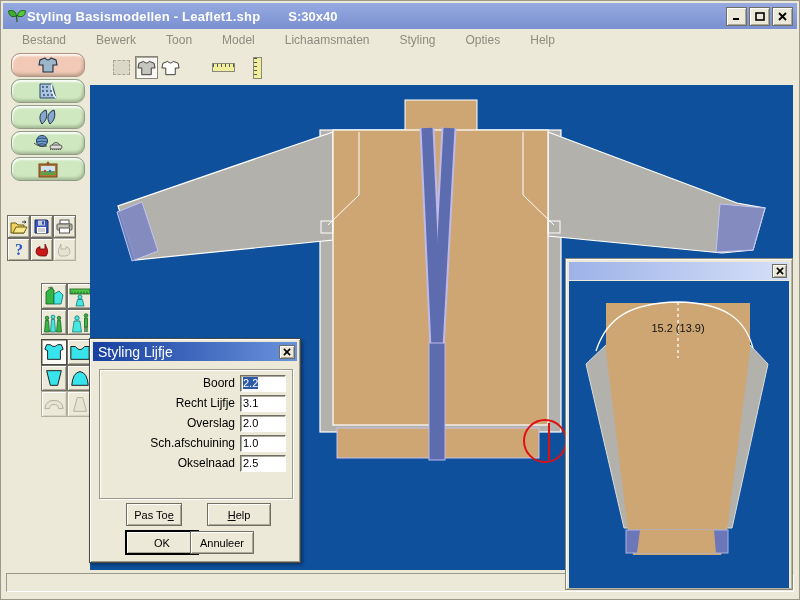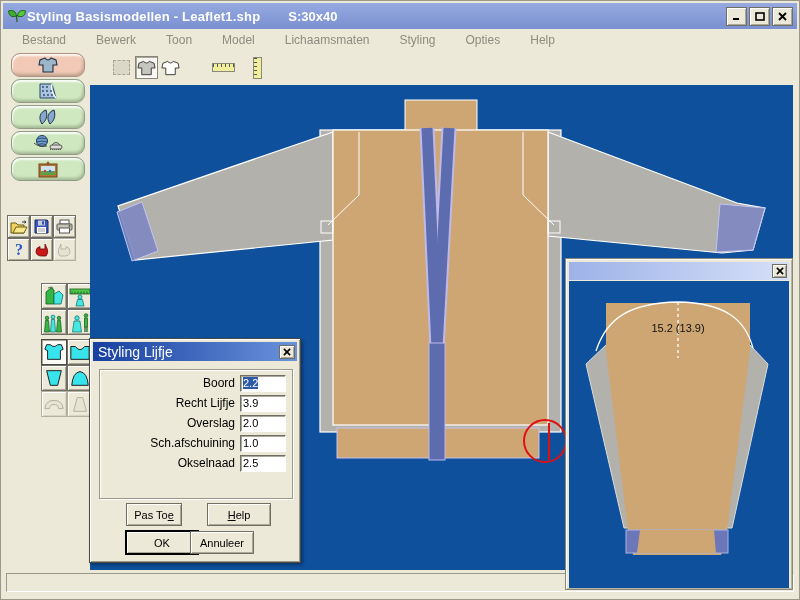--- a/index.html
+++ b/index.html
@@ -387,21 +387,21 @@
       </div>
     </div>
 
     <div class="fieldbox">
       <div class="frow">
         <label>Boord</label>
         <div class="tinput"><span class="sel">2.2</span></div>
       </div>
       <div class="frow">
         <label>Recht Lijfje</label>
-        <div class="tinput"><span>3.9</span></div>
+        <div class="tinput"><span>3.1</span></div>
       </div>
       <div class="frow">
         <label>Overslag</label>
         <div class="tinput"><span>2.0</span></div>
       </div>
       <div class="frow">
         <label>Sch.afschuining</label>
         <div class="tinput"><span>1.0</span></div>
       </div>
       <div class="frow">

